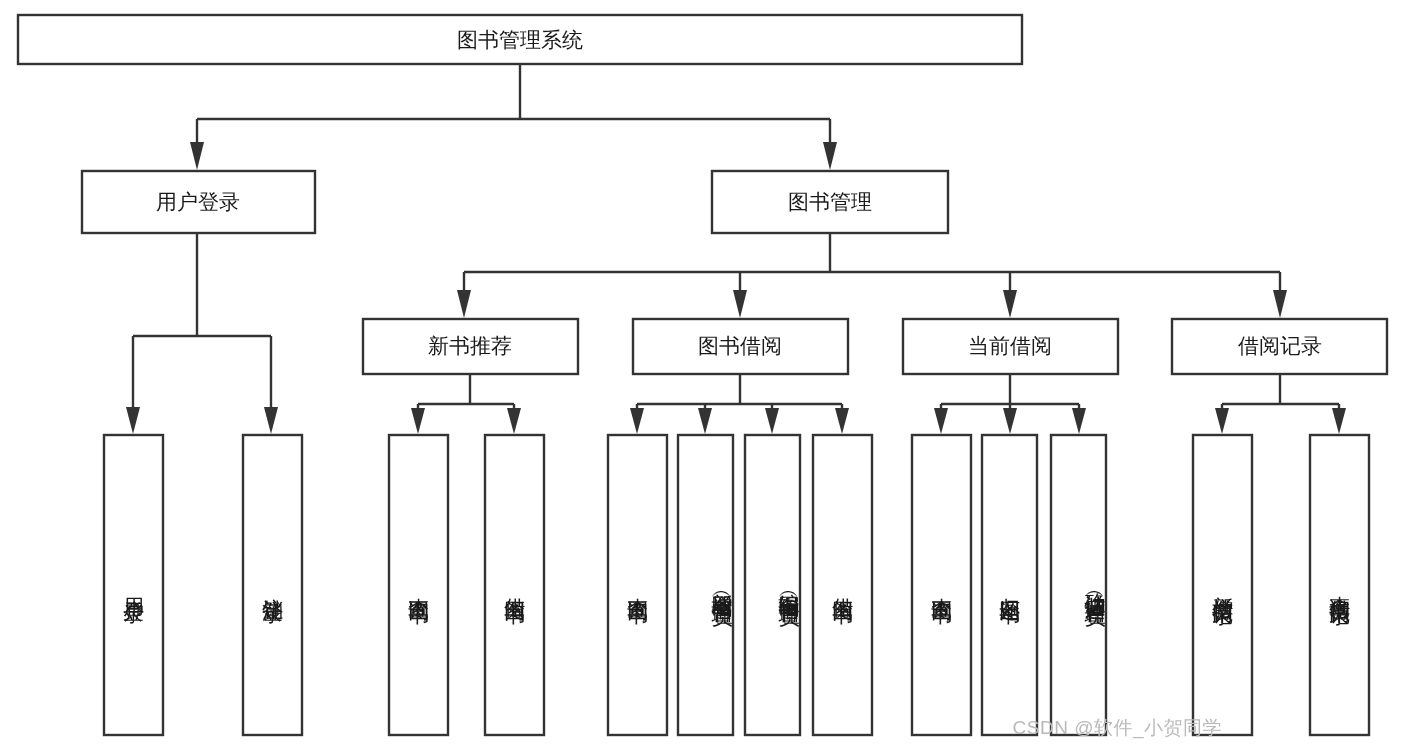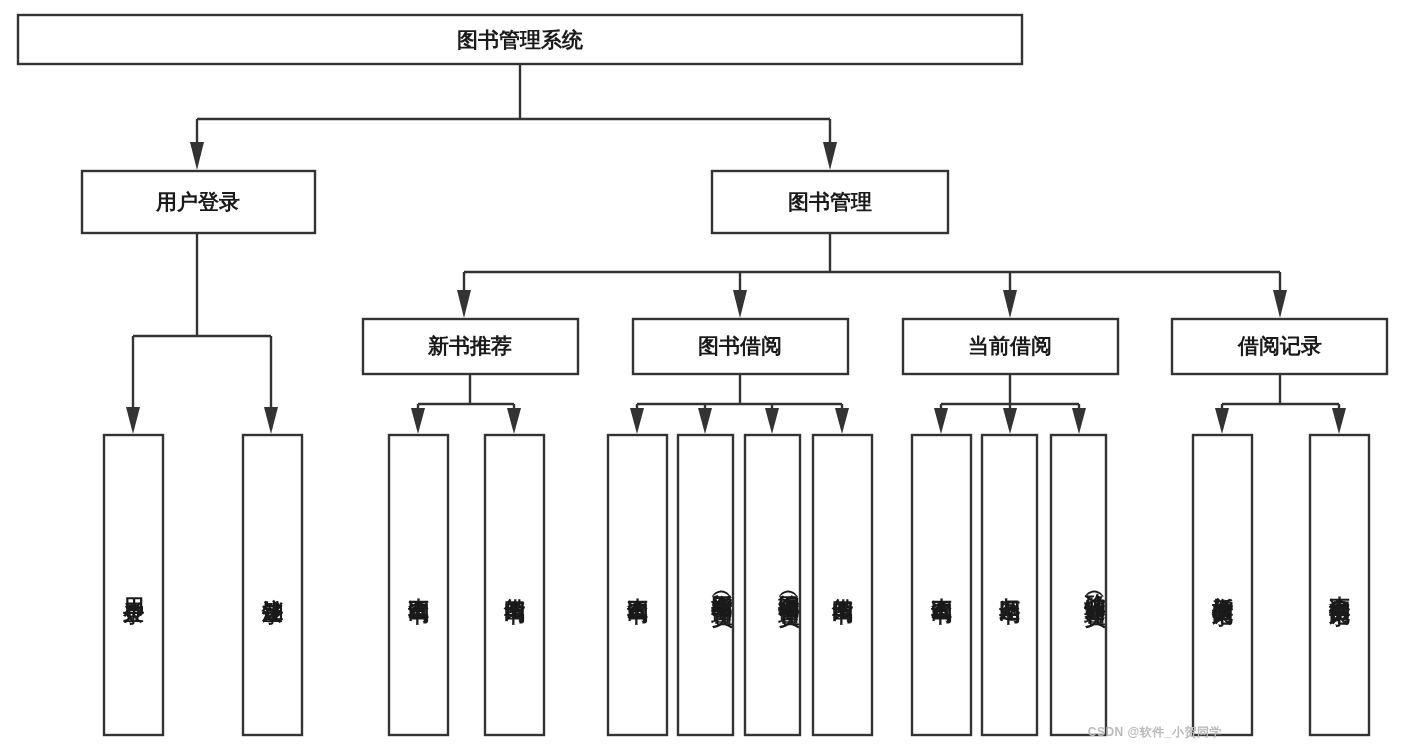--- a/index.html
+++ b/index.html
@@ -12,21 +12,20 @@
     height: 747px;
     font-family: "Liberation Sans", "DejaVu Sans", sans-serif;
     overflow: hidden;
     position: relative;
   }
   #diagram-root {
     position: relative;
     width: 1230px;
     height: 747px;
     background: #ffffff;
-    font-weight: bold;
   }
   svg#flow-svg {
     position: absolute;
     left: 0;
     top: 0;
     width: 1405px;
     height: 747px;
     display: block;
   }
   .node-box {
@@ -65,21 +64,21 @@
     pointer-events: none;
     display: flex;
     align-items: center;
     justify-content: center;
   }
   #watermark {
     position: absolute;
     right: 8px;
     bottom: 6px;
     font-family: "Liberation Sans", "DejaVu Sans", sans-serif;
-    font-size: 12px;
+    font-size: 19px;
     color: #b9b9b9;
     letter-spacing: 0.5px;
     white-space: nowrap;
   }
 </style>
 </head>
 <body>
 
 <div id="diagram-root">
 

